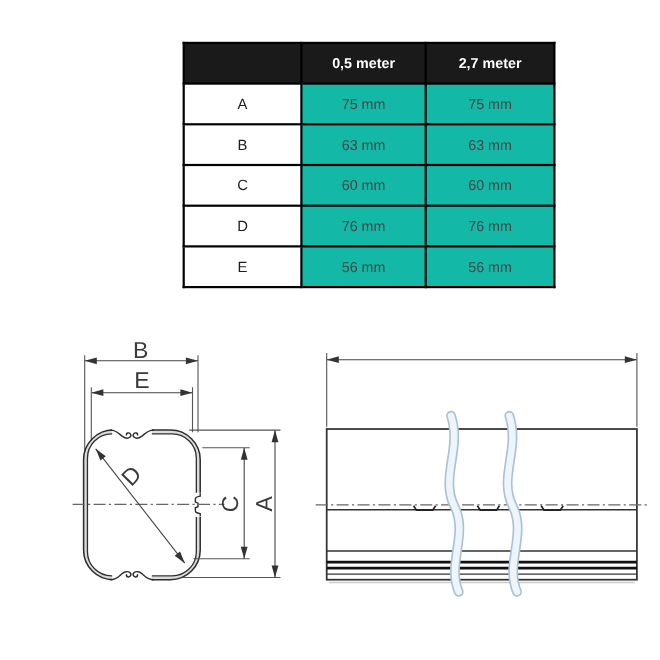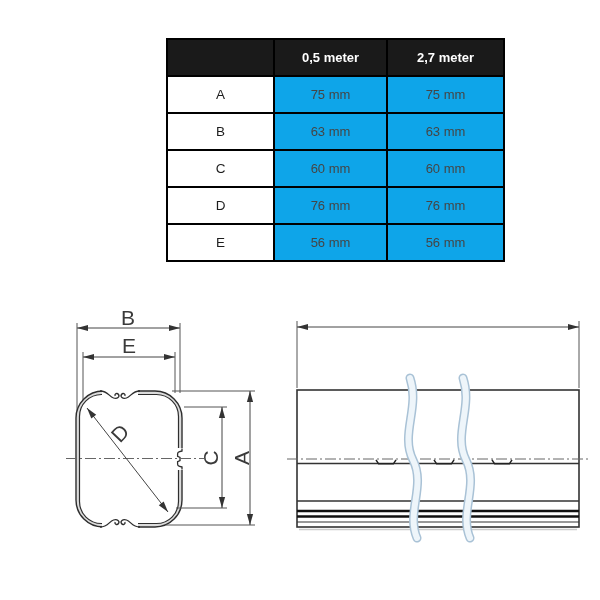--- a/index.html
+++ b/index.html
@@ -7,21 +7,21 @@
           font-family:"Liberation Sans",sans-serif;margin-left:33px;}
 
   
   table.spec{position:absolute;left:133px;top:38px;width:337px;border-collapse:collapse;
              table-layout:fixed;}
   .spec th,.spec td{border:2px solid #000;text-align:center;vertical-align:middle;
                     height:35px;padding:0;font-size:13px;line-height:1;}
   .spec thead th{background:#1a1a1a;color:#ffffff;font-weight:bold;font-size:13px;}
   .spec thead th + th{border-left:2px solid #ffffff;}
   .spec tbody th{font-weight:normal;color:#1d1d1d;font-size:13.5px;background:#fff;}
-  .spec tbody td{color:#454545;background:#0ea5e9;text-align:center;}
+  .spec tbody td{color:#454545;background:#14b8a6;text-align:center;}
 
   
   svg{position:absolute;}
   #xsection{left:25px;top:300px;}
   #sideview{left:240px;top:300px;}
   .dim-label{font-family:"Liberation Sans",sans-serif;font-size:21px;fill:#3a3a3a;}
   .thin{stroke:#555;stroke-width:1;fill:none;}
   .dim{stroke:#444;stroke-width:1;fill:none;}
   .outline{stroke:#2e2e2e;fill:none;}
   .cline{stroke:#666;stroke-width:1;fill:none;stroke-dasharray:11 3 2 3;}

